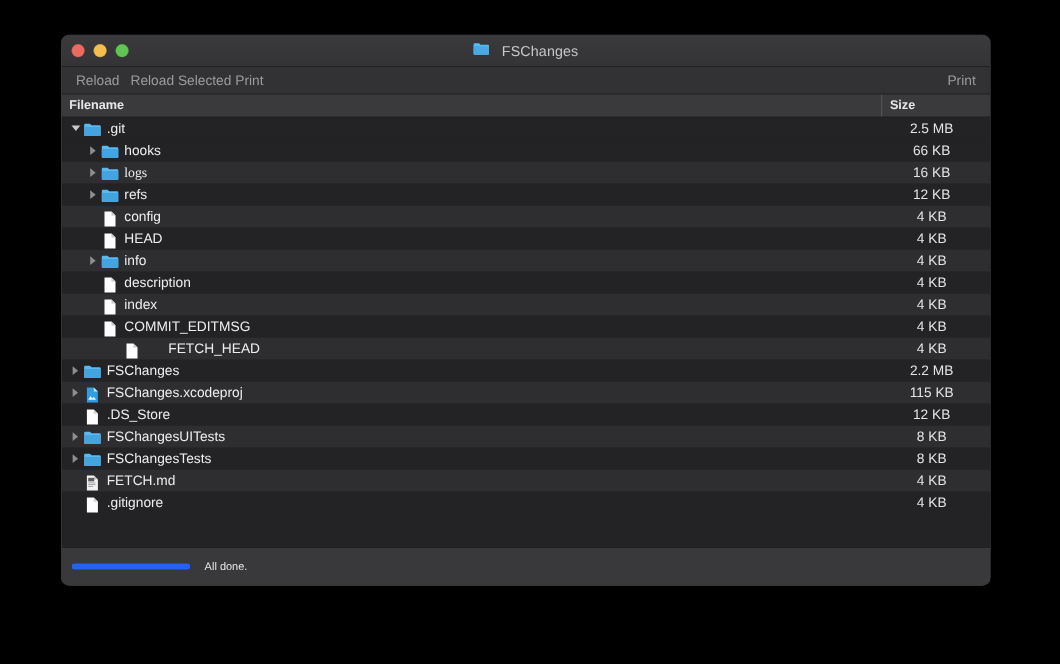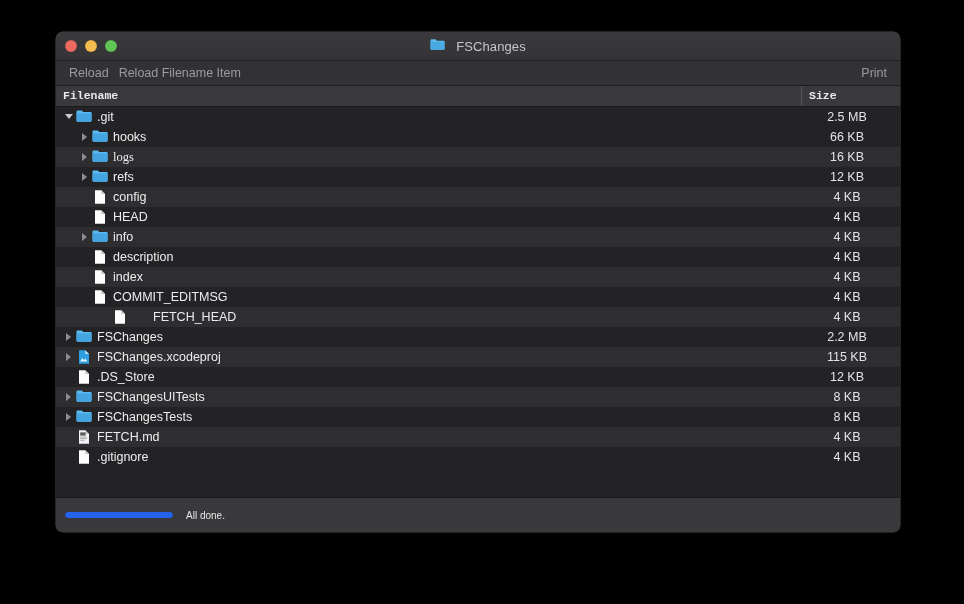--- a/index.html
+++ b/index.html
@@ -101,21 +101,20 @@
     position: relative;
     height: 20px;
     flex: 0 0 20px;
     background: #3a3a3c;
     border-bottom: 0.5px solid #1b1b1d;
     display: flex;
     align-items: flex-end;
     font-size: 11.5px;
     color: #e8e8ea;
     font-weight: 600;
-    font-family: Liberation Mono, monospace;
   }
   .col-filename {
     width: 746px;
     padding-left: 7px;
     box-sizing: border-box;
     height: 20px;
     line-height: 20px;
     border-right: 0.5px solid #555557;
   }
   .col-size {
@@ -139,21 +138,21 @@
     align-items: center;
     position: relative;
   }
   .row.even { background: #232325; }
   .row.odd  { background: #2e2e30; }
 
   .name-cell {
     width: 746px;
     box-sizing: border-box;
     display: flex;
-    align-items: center;
+    align-items: flex-end;
     height: 20px;
     overflow: hidden;
   }
   .size-cell {
     flex: 1;
     box-sizing: border-box;
     text-align: center;
     padding-right: 8px;
     font-size: 12.5px;
     color: #e3e3e5;
@@ -251,21 +250,21 @@
           <path d="M0.5 2.6c0-0.7 0.5-1.2 1.2-1.2h4.1l1.5 1.5h7.1c0.7 0 1.2 0.5 1.2 1.2v7.4c0 0.7-0.5 1.2-1.2 1.2H1.7c-0.7 0-1.2-0.5-1.2-1.2z" fill="#5ab9ef"></path>
           <path d="M0.5 4.4h15.1v7.1c0 0.7-0.5 1.2-1.2 1.2H1.7c-0.7 0-1.2-0.5-1.2-1.2z" fill="#4aa9e3"></path>
         </svg>
       </span>
       <span id="title-text">FSChanges</span>
     </div>
   </div>
 
   <div id="toolbar">
     <span class="tb-btn">Reload</span>
-    <span class="tb-btn">Reload Filename Item</span>
+    <span class="tb-btn">Reload Selected Print</span>
     <span class="tb-btn" id="toolbar-right">Print</span>
   </div>
 
   <div id="colheader">
     <div class="col-filename">Filename</div>
     <div class="col-size">Size</div>
   </div>
 
   <div id="list">
       <div class="row even">

